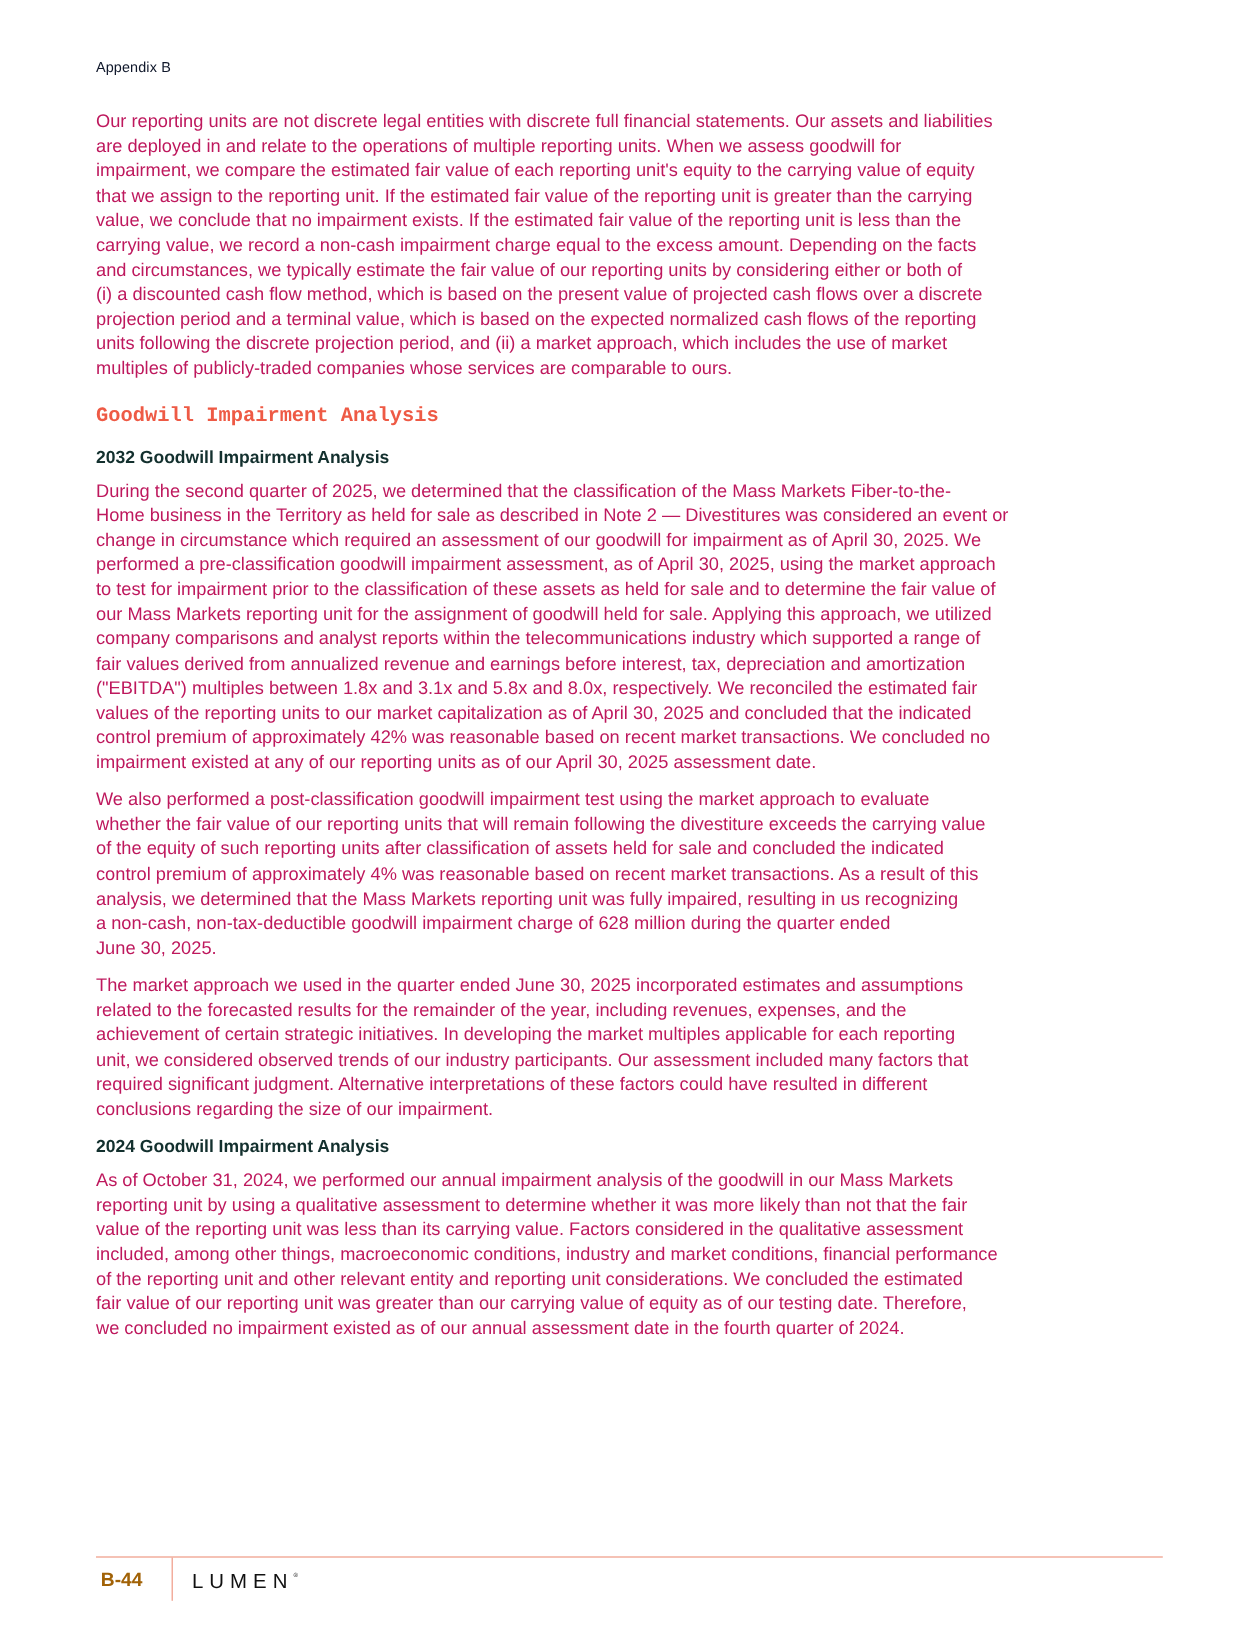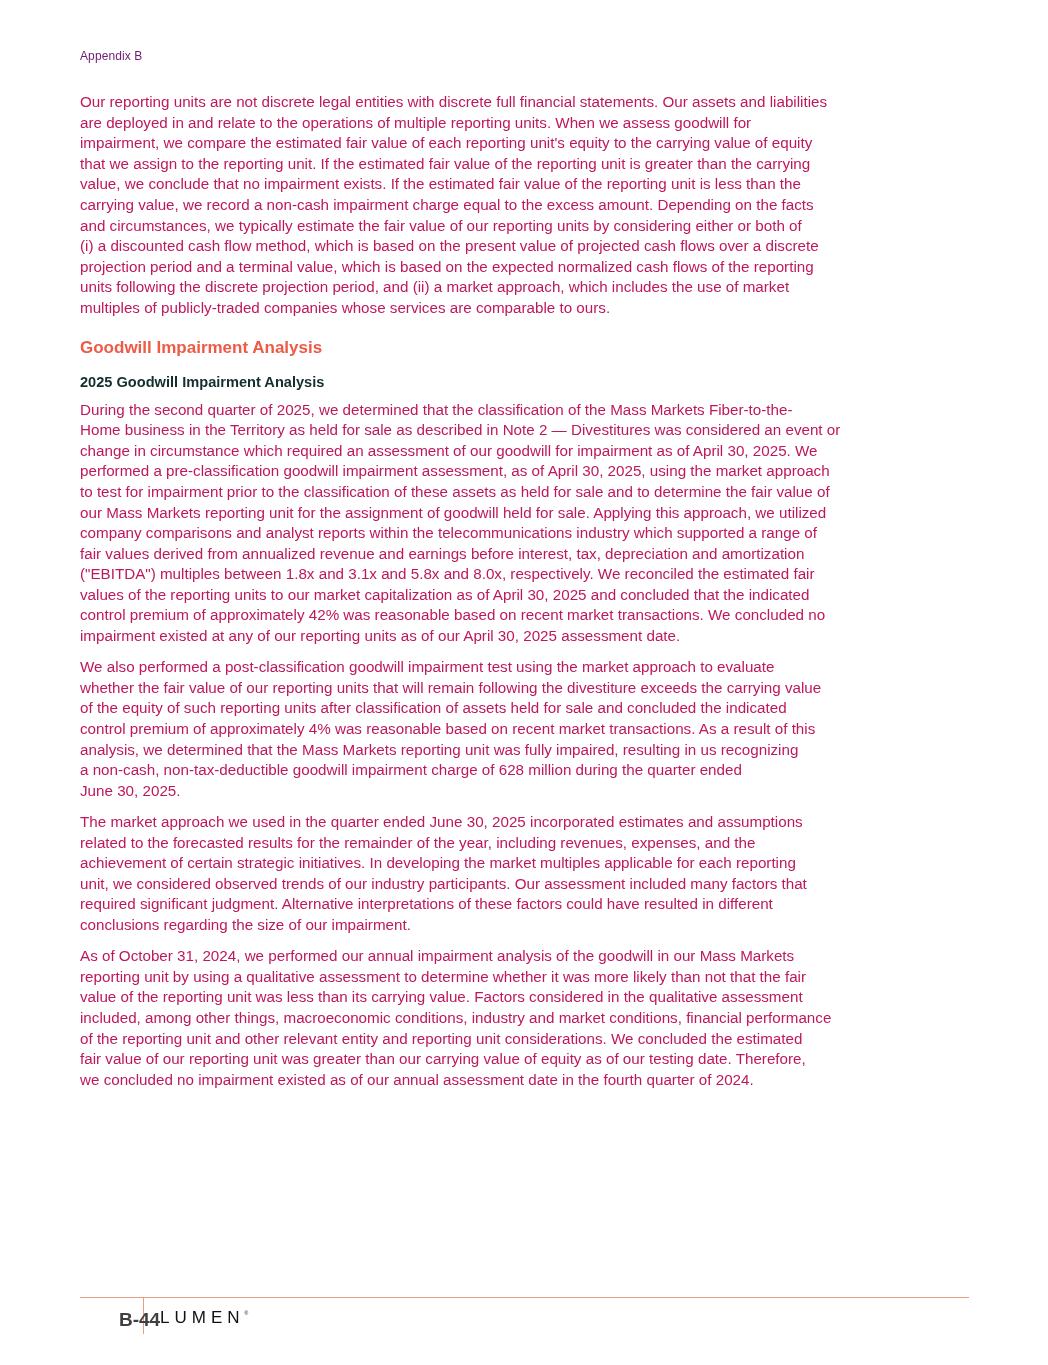--- a/index.html
+++ b/index.html
@@ -3,48 +3,48 @@
   <meta charset="utf-8">
   <style>
     html, body { margin: 0; padding: 0; background: #ffffff; }
     body {
       width: 1048px; height: 1365px; position: relative; overflow: hidden;
       font-family: "Liberation Sans", "DejaVu Sans", sans-serif;
       color: #2b2b2b;
     }
     .running-head {
       position: absolute; left: 80px; top: 49px;
-      font-size: 12px; color: #701a75; letter-spacing: 0.1px;
+      font-size: 12px; color: #0f172a; letter-spacing: 0.1px;
     }
     .content {
       position: absolute; left: 80px; top: 92px; width: 892px;
     }
     .para {
       font-size: 15.2px; line-height: 20.6px; margin: 0 0 10.6px 0;
       color: #be185d; white-space: pre-line;
     }
     .section-title {
       font-size: 17px; font-weight: bold; color: #ee5a45;
-      margin: 18px 0 13px 0; line-height: 22px;
+      margin: 18px 0 13px 0; line-height: 22px; font-family: Liberation Mono, monospace;
     }
     .sub-title {
       font-size: 14.6px; font-weight: bold; color: #13302e;
       margin: 0 0 8px 0; line-height: 20px;
     }
     .footer-rule {
       position: absolute; left: 80px; top: 1297px; width: 889px; height: 1px;
       background: #ef9a85;
     }
     .footer-divider {
       position: absolute; left: 143px; top: 1298px; width: 1px; height: 36px;
       background: #ef9a85;
     }
     .page-number {
       position: absolute; left: 84px; top: 1309px;
-      font-size: 19px; font-weight: bold; color: #404040; margin-left: 35px;
+      font-size: 16px; font-weight: bold; color: #a16207;
     }
     .brand-logo {
       position: absolute; left: 160px; top: 1308px;
       font-size: 17px; letter-spacing: 5px; color: #111; font-weight: normal;
     }
     .brand-logo sup { font-size: 5px; letter-spacing: 0; vertical-align: top; position: relative; top: 2px; }
   </style>
 </head>
 <body>
 
@@ -58,21 +58,21 @@
 value, we conclude that no impairment exists. If the estimated fair value of the reporting unit is less than the
 carrying value, we record a non-cash impairment charge equal to the excess amount. Depending on the facts
 and circumstances, we typically estimate the fair value of our reporting units by considering either or both of
 (i) a discounted cash flow method, which is based on the present value of projected cash flows over a discrete
 projection period and a terminal value, which is based on the expected normalized cash flows of the reporting
 units following the discrete projection period, and (ii) a market approach, which includes the use of market
 multiples of publicly-traded companies whose services are comparable to ours.</p>
 
   <h2 class="section-title">Goodwill Impairment Analysis</h2>
 
-  <h3 class="sub-title">2025 Goodwill Impairment Analysis</h3>
+  <h3 class="sub-title">2032 Goodwill Impairment Analysis</h3>
   <p class="para">During the second quarter of 2025, we determined that the classification of the Mass Markets Fiber-to-the-
 Home business in the Territory as held for sale as described in Note 2 — Divestitures was considered an event or
 change in circumstance which required an assessment of our goodwill for impairment as of April 30, 2025. We
 performed a pre-classification goodwill impairment assessment, as of April 30, 2025, using the market approach
 to test for impairment prior to the classification of these assets as held for sale and to determine the fair value of
 our Mass Markets reporting unit for the assignment of goodwill held for sale. Applying this approach, we utilized
 company comparisons and analyst reports within the telecommunications industry which supported a range of
 fair values derived from annualized revenue and earnings before interest, tax, depreciation and amortization
 ("EBITDA") multiples between 1.8x and 3.1x and 5.8x and 8.0x, respectively. We reconciled the estimated fair
 values of the reporting units to our market capitalization as of April 30, 2025 and concluded that the indicated
@@ -85,20 +85,21 @@
 analysis, we determined that the Mass Markets reporting unit was fully impaired, resulting in us recognizing
 a non-cash, non-tax-deductible goodwill impairment charge of 628 million during the quarter ended
 June 30, 2025.</p>
   <p class="para">The market approach we used in the quarter ended June 30, 2025 incorporated estimates and assumptions
 related to the forecasted results for the remainder of the year, including revenues, expenses, and the
 achievement of certain strategic initiatives. In developing the market multiples applicable for each reporting
 unit, we considered observed trends of our industry participants. Our assessment included many factors that
 required significant judgment. Alternative interpretations of these factors could have resulted in different
 conclusions regarding the size of our impairment.</p>
 
+  <h3 class="sub-title">2024 Goodwill Impairment Analysis</h3>
   <p class="para">As of October 31, 2024, we performed our annual impairment analysis of the goodwill in our Mass Markets
 reporting unit by using a qualitative assessment to determine whether it was more likely than not that the fair
 value of the reporting unit was less than its carrying value. Factors considered in the qualitative assessment
 included, among other things, macroeconomic conditions, industry and market conditions, financial performance
 of the reporting unit and other relevant entity and reporting unit considerations. We concluded the estimated
 fair value of our reporting unit was greater than our carrying value of equity as of our testing date. Therefore,
 we concluded no impairment existed as of our annual assessment date in the fourth quarter of 2024.</p>
 </div>
 
 <div class="footer-rule"></div>

